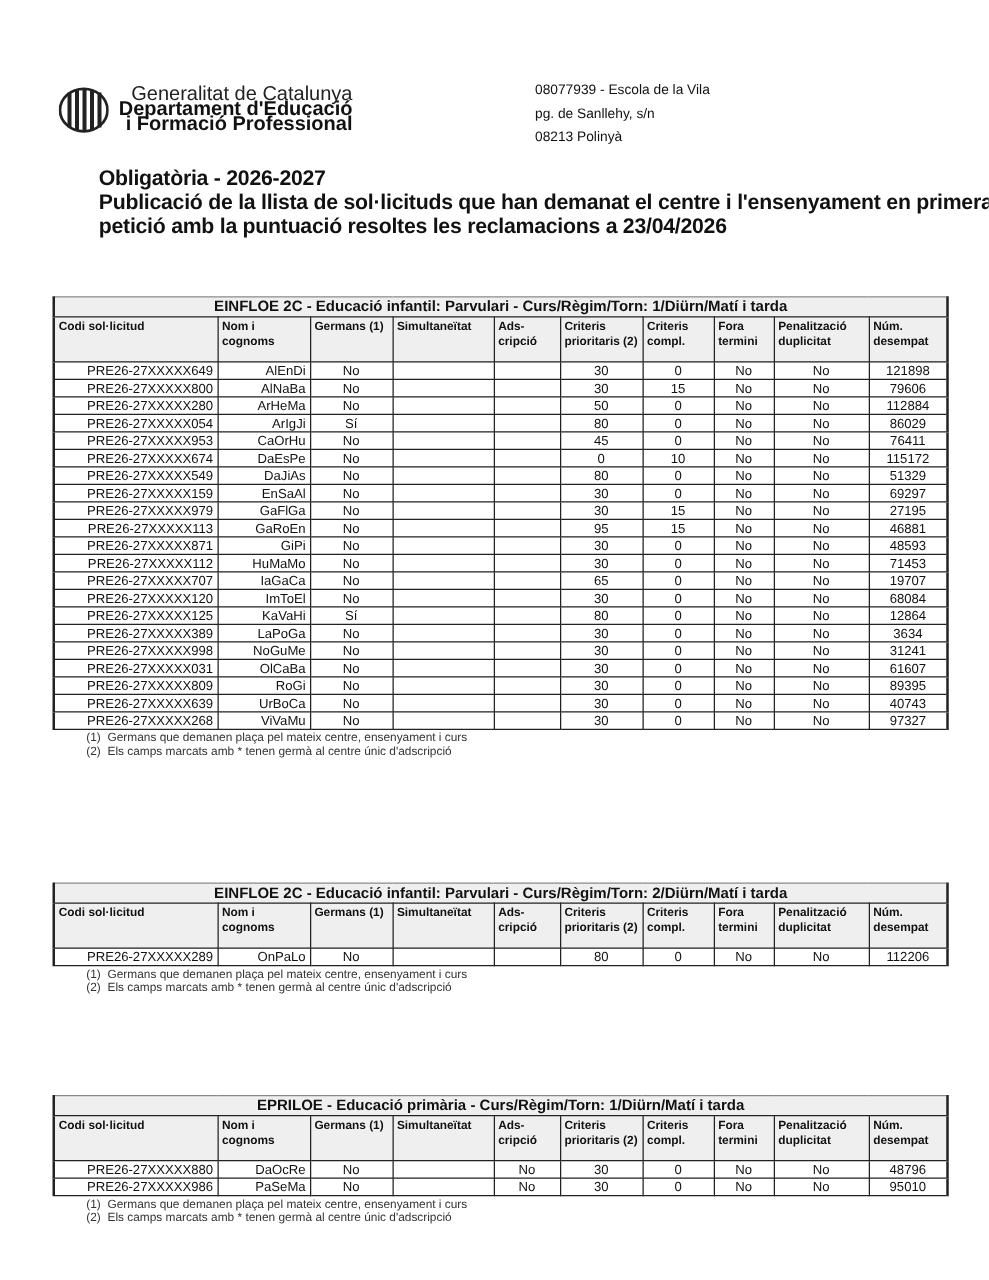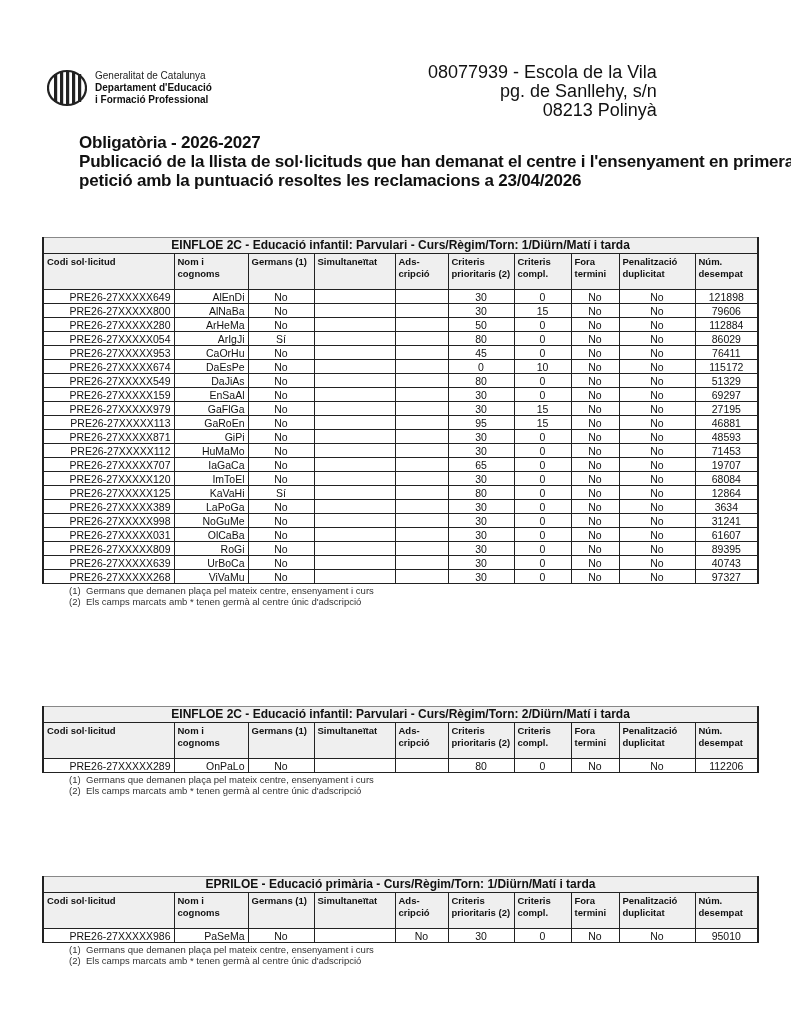--- a/index.html
+++ b/index.html
@@ -1,23 +1,23 @@
 <!DOCTYPE html>
 <html><head>
 <meta charset="utf-8">
 <style>
   html, body { margin: 0; padding: 0; background: #ffffff; }
   body { width: 791px; height: 1024px; position: relative; overflow: hidden;
          font-family: "Liberation Sans", sans-serif; color: #111; }
   .logo { position: absolute; left: 47px; top: 68px; display: flex; align-items: center; }
   .logo-mark { width: 40px; height: 40px; margin-right: 8px; }
-  .logo-text { line-height: 12px; font-size: 10px; }
+  .logo-text { line-height: 12px; font-size: 16px; text-align: right; }
   .logo-text .l1 { font-weight: normal; color: #222; }
   .logo-text .l2, .logo-text .l3 { font-weight: bold; color: #111; }
-  .address { position: absolute; left: 428px; top: 63px; font-size: 18px; line-height: 19px; color: #111; text-align: right; }
+  .address { position: absolute; left: 428px; top: 63px; font-size: 11px; line-height: 19px; color: #111; }
   .titles { position: absolute; left: 47px; top: 133px; font-size: 17px; font-weight: bold; line-height: 19px; font-stretch: condensed; margin-left: 32px; }
   .titles div { white-space: nowrap; letter-spacing: -0.2px; }
 
   .section { position: absolute; left: 42px; width: 674px; }
   table.grid { border-collapse: collapse; width: 715px; table-layout: fixed; font-size: 10.5px; }
   table.grid td, table.grid th { border: 1px solid #222; padding: 0 3px; height: 13px; line-height: 12px; }
   table.grid th { background: #efefef; font-weight: bold; font-size: 9.5px; vertical-align: top; padding-top: 2px; padding-bottom: 1px; }
   table.grid th.caption { text-align: center; font-size: 12px; height: 14px; padding: 1px 3px 0 3px; border-left: 2px solid #222; border-right: 2px solid #222; border-top: 1px solid #888; }
   table.grid th.left { text-align: left; }
   table.grid th.center { text-align: left; }
@@ -427,20 +427,32 @@
         <th class="center">Ads-cripció</th>
         <th class="center">Criteris prioritaris (2)</th>
         <th class="center">Criteris compl.</th>
         <th class="center">Fora termini</th>
         <th class="center">Penalització duplicitat</th>
         <th class="center">Núm. desempat</th>
       </tr>
     </thead>
     <tbody>
         <tr>
+          <td class="l">PRE26-27XXXXX880</td>
+          <td class="l">DaOcRe</td>
+          <td class="c">No</td>
+          <td class="c"></td>
+          <td class="c">No</td>
+          <td class="c">30</td>
+          <td class="c">0</td>
+          <td class="c">No</td>
+          <td class="c">No</td>
+          <td class="c">48796</td>
+        </tr>
+        <tr>
           <td class="l">PRE26-27XXXXX986</td>
           <td class="l">PaSeMa</td>
           <td class="c">No</td>
           <td class="c"></td>
           <td class="c">No</td>
           <td class="c">30</td>
           <td class="c">0</td>
           <td class="c">No</td>
           <td class="c">No</td>
           <td class="c">95010</td>

